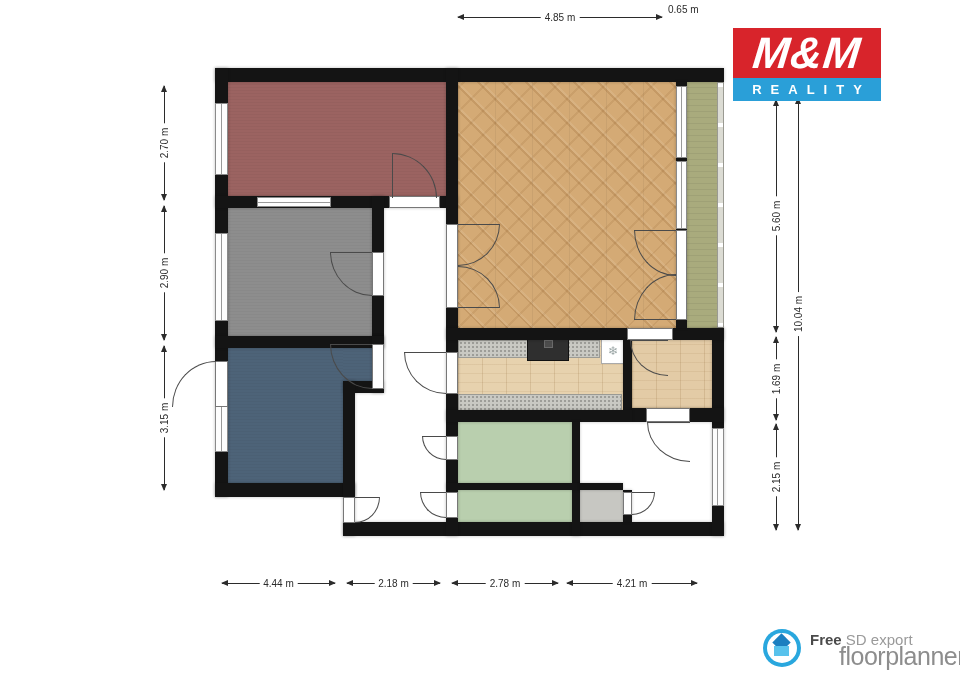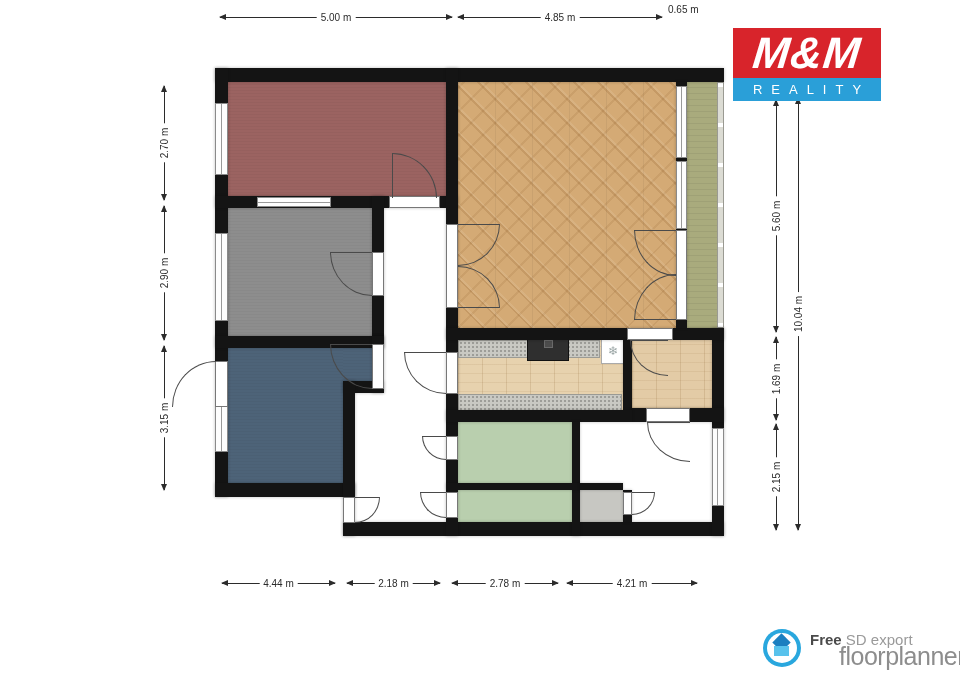--- a/index.html
+++ b/index.html
@@ -67,21 +67,21 @@
   .dimv::before{top:-1px;left:50%;margin-left:-3px;border-left:3px solid transparent;border-right:3px solid transparent;border-bottom:7px solid #2b2b2b;}
   .dimv::after{bottom:-1px;left:50%;margin-left:-3px;border-left:3px solid transparent;border-right:3px solid transparent;border-top:7px solid #2b2b2b;}
   .dimh .lbl{left:50%;top:50%;transform:translate(-50%,-50%);background:#fff;padding:0 4px;font-size:10px;white-space:nowrap;}
   .dimv .lbl{left:50%;top:50%;transform:translate(-50%,-50%) rotate(-90deg);background:#fff;padding:0 4px;font-size:10px;white-space:nowrap;}
   .dimtxt{font-size:10px;color:#2b2b2b;white-space:nowrap;}
 
   
   .mm-red{display:flex;align-items:center;justify-content:center;}
   .mm-title{position:static;color:#fff;font-weight:bold;font-style:italic;font-size:44px;letter-spacing:1px;transform:skewX(-6deg);}
   .mm-blue{display:flex;align-items:center;justify-content:center;}
-  .mm-sub{position:static;color:#fff;font-weight:normal;font-size:13px;letter-spacing:9px;text-indent:9px;}
+  .mm-sub{position:static;color:#fff;font-weight:bold;font-size:13px;letter-spacing:9px;text-indent:9px;}
 
   
   .fp-circle{border-radius:50%;background:#29a7de;}
   .fp-inner{left:4px;top:4px;right:4px;bottom:4px;border-radius:50%;background:#fff;overflow:hidden;}
   .fp-roof{left:8px;top:3px;width:13px;height:13px;background:#1b7fc0;transform:rotate(45deg);}
   .fp-body{left:7px;top:13px;width:15px;height:10px;background:#58c2ec;}
   .fp-free{font-size:15px;color:#9a9a9a;}
   .fp-free b{color:#4a4a4a;}
   .fp-name{font-size:25px;color:#8d8d8d;letter-spacing:-.5px;}
 </style>
@@ -170,24 +170,20 @@
   <div class="arc tl bt bb bl2" style="left:634px;top:274px;width:42px;height:46px;"></div>
   <div class="arc bl bt bb bl2" style="left:404px;top:352px;width:42px;height:42px;"></div>
   <div class="arc bl bt bb bl2" style="left:422px;top:436px;width:24px;height:24px;"></div>
   <div class="arc bl bt bb bl2" style="left:420px;top:492px;width:26px;height:26px;"></div>
   <div class="arc br bt bb br2" style="left:355px;top:497px;width:25px;height:26px;"></div>
   <div class="arc bl bt bb bl2" style="left:630px;top:340px;width:38px;height:36px;"></div>
   <div class="arc bl bt bb bl2" style="left:647px;top:422px;width:43px;height:40px;"></div>
   <div class="arc br bt bb br2" style="left:632px;top:492px;width:23px;height:23px;"></div>
   <div class="arc tl bt bl2" style="left:172px;top:361px;width:44px;height:46px;"></div>
 
-  <div class="dimh" style="left:220px;top:11px;width:232px;height:12px;">
-    <div class="ln"></div>
-      <span class="lbl">5.00 m</span>
-  </div>
   <div class="dimh" style="left:458px;top:11px;width:204px;height:12px;">
     <div class="ln"></div>
       <span class="lbl">4.85 m</span>
   </div>
   <div class="dimtxt" style="left:668px;top:4px;">0.65 m</div>
 
   <div class="dimv" style="left:158px;top:86px;width:12px;height:114px;">
     <div class="ln"></div>
       <span class="lbl">2.70 m</span>
   </div>

